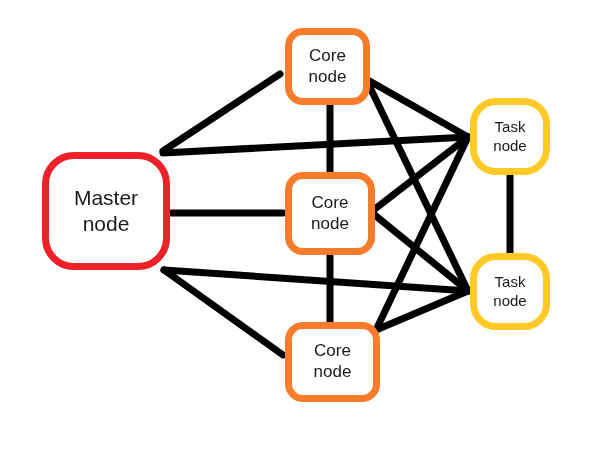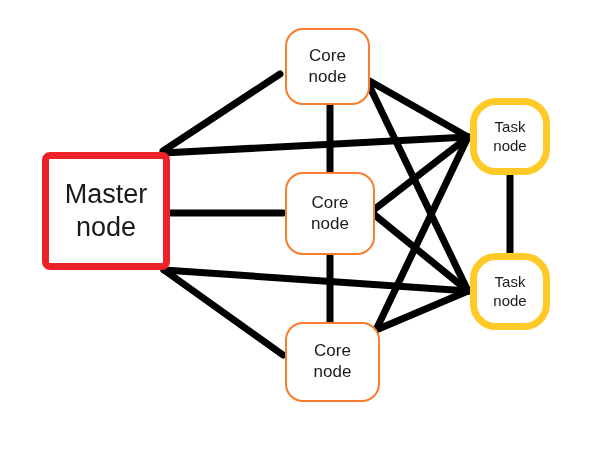--- a/index.html
+++ b/index.html
@@ -21,25 +21,25 @@
     align-items:center;
     justify-content:center;
     text-align:center;
     color:#1a1a1a;
     line-height:1.22;
     z-index:5;
   }
   .node .lbl{display:block;pointer-events:none;}
   .node-master{
     left:42px;top:152px;width:128px;height:118px;
-    border:7px solid #0369a1;border-radius:8px;
-    font-size:27px;
+    border:7px solid #0369a1;border-radius:32px;
+    font-size:21px;
   }
   .node-core{
-    border:2px solid #fca5a5;border-radius:18px;
+    border:7px solid #fca5a5;border-radius:18px;
     font-size:17px;
   }
   .node-core-1{left:285px;top:28px;width:85px;height:77px;}
   .node-core-2{left:285px;top:172px;width:90px;height:83px;}
   .node-core-3{left:285px;top:322px;width:95px;height:80px;}
   .node-task{
     border:7px solid #FFC928;border-radius:26px;
     font-size:15px;
   }
   .node-task-1{left:470px;top:98px;width:80px;height:77px;}

